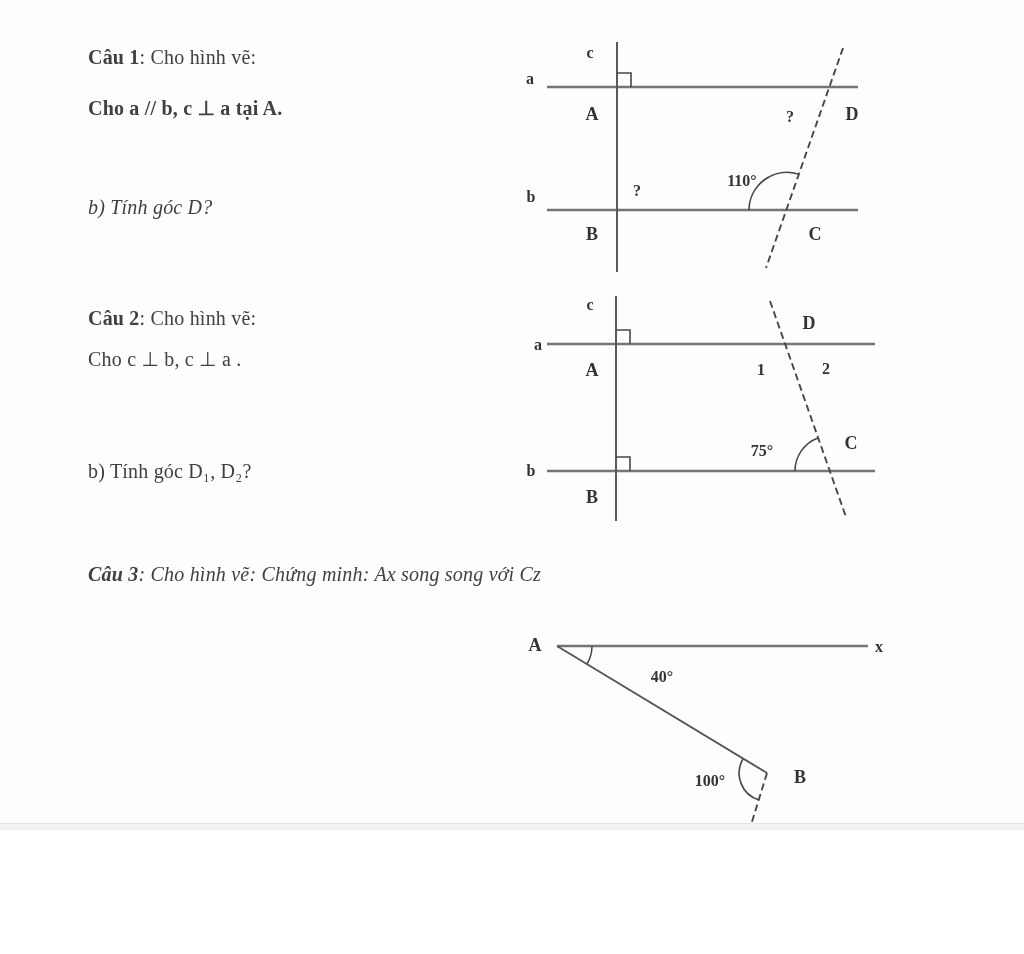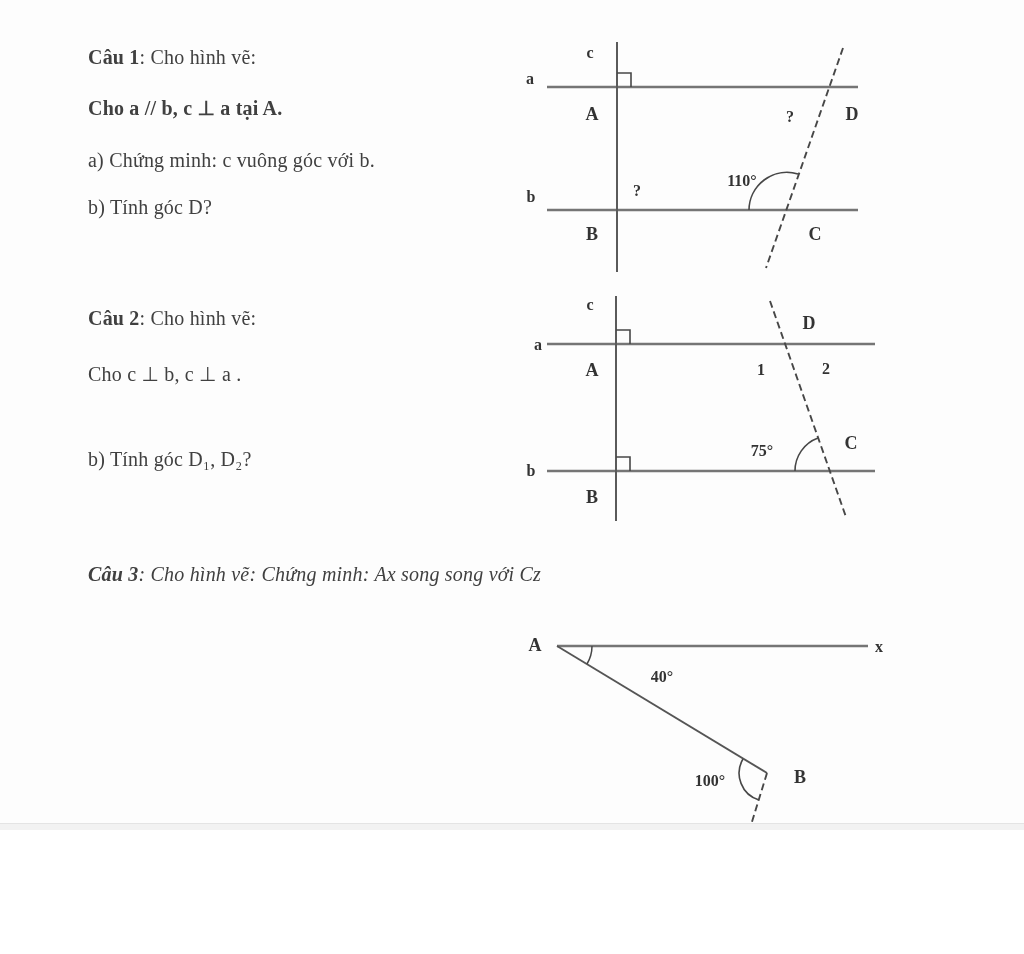--- a/index.html
+++ b/index.html
@@ -31,28 +31,27 @@
 </style>
 </head>
 <body>
 
 <div id="sheet">
 
   <div class="tline" style="top:46px;">
     <b>Câu 1</b><span>: Cho hình vẽ:</span>
   </div>
   <div class="tline" style="top:96px;font-weight:bold;">Cho a // b, c ⊥ a tại A.</div>
-  <div class="tline" style="top:149px;">a) Chứng minh: c vuông góc với b.</div>
-  <div class="tline" style="top:196px;">b) Tính góc D?</div>
+  <div class="tline" style="top:196px;font-style:italic;">b) Tính góc D?</div>
 
   <div class="tline" style="top:307px;">
     <b>Câu 2</b><span>: Cho hình vẽ:</span>
   </div>
-  <div class="tline" style="top:362px;">Cho c ⊥ b, c ⊥ a .</div>
-  <div class="tline" style="top:448px;">b) Tính góc D₁, D₂?</div>
+  <div class="tline" style="top:347px;">Cho c ⊥ b, c ⊥ a .</div>
+  <div class="tline" style="top:460px;">b) Tính góc D₁, D₂?</div>
 
   <div class="tline" style="top:563px;font-style:italic;">
     <b>Câu 3</b><span>: Cho hình vẽ: Chứng minh: Ax song song với Cz</span>
   </div>
 
   <svg width="1024" height="954" viewBox="0 0 1024 954">
 
     <g>
       <line x1="547" y1="87" x2="858" y2="87" stroke="#757575" stroke-width="2.4"></line>
       <line x1="547" y1="210" x2="858" y2="210" stroke="#757575" stroke-width="2.4"></line>

